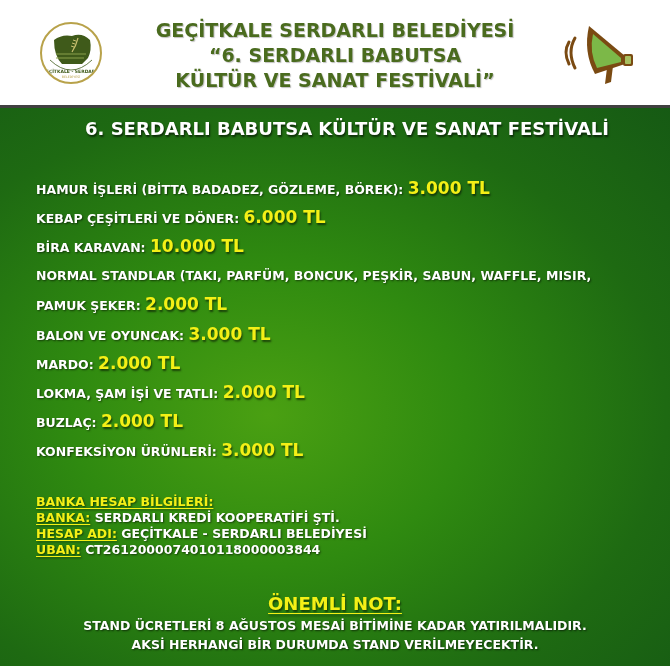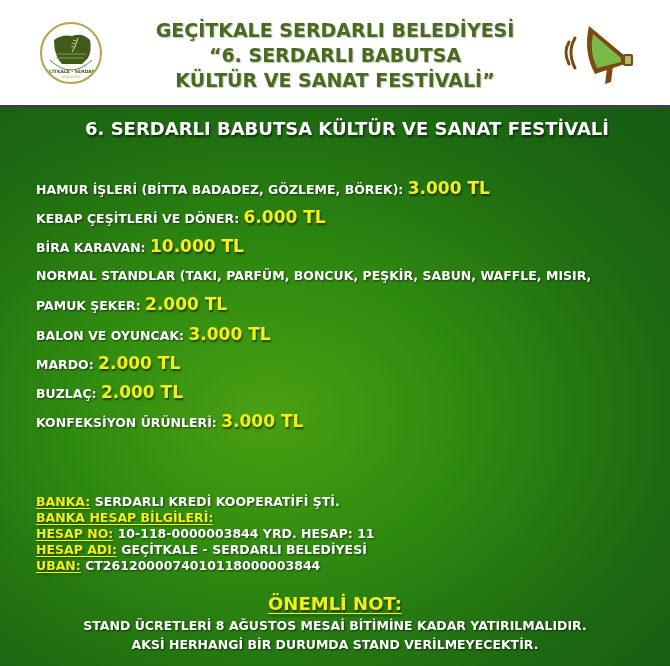--- a/index.html
+++ b/index.html
@@ -146,40 +146,40 @@
       </div>
       <div class="price-row">
         <span>BALON VE OYUNCAK:</span>
         <span class="price-value">3.000 TL</span>
       </div>
       <div class="price-row">
         <span>MARDO:</span>
         <span class="price-value">2.000 TL</span>
       </div>
       <div class="price-row">
+        <span>LOKMA, ŞAM İŞİ VE TATLI:</span>
+        <span class="price-value">2.000 TL</span>
+      </div>
+      <div class="price-row">
         <span>BUZLAÇ:</span>
         <span class="price-value">2.000 TL</span>
       </div>
       <div class="price-row">
         <span>KONFEKSİYON ÜRÜNLERİ:</span>
         <span class="price-value">3.000 TL</span>
       </div>
     </div>
 
     <div class="bank">
       <div class="bank-row">
-        <span class="bank-label">BANKA:</span>
-        <span>SERDARLI KREDİ KOOPERATİFİ ŞTİ.</span>
-      </div>
-      <div class="bank-row">
         <span class="bank-label">BANKA HESAP BİLGİLERİ:</span>
       </div>
       <div class="bank-row">
-        <span class="bank-label">HESAP NO:</span>
-        <span>10-118-0000003844 YRD. HESAP: 11</span>
+        <span class="bank-label">BANKA:</span>
+        <span>SERDARLI KREDİ KOOPERATİFİ ŞTİ.</span>
       </div>
       <div class="bank-row">
         <span class="bank-label">HESAP ADI:</span>
         <span>GEÇİTKALE - SERDARLI BELEDİYESİ</span>
       </div>
       <div class="bank-row">
         <span class="bank-label">UBAN:</span>
         <span>CT2612000074010118000003844</span>
       </div>
     </div>

